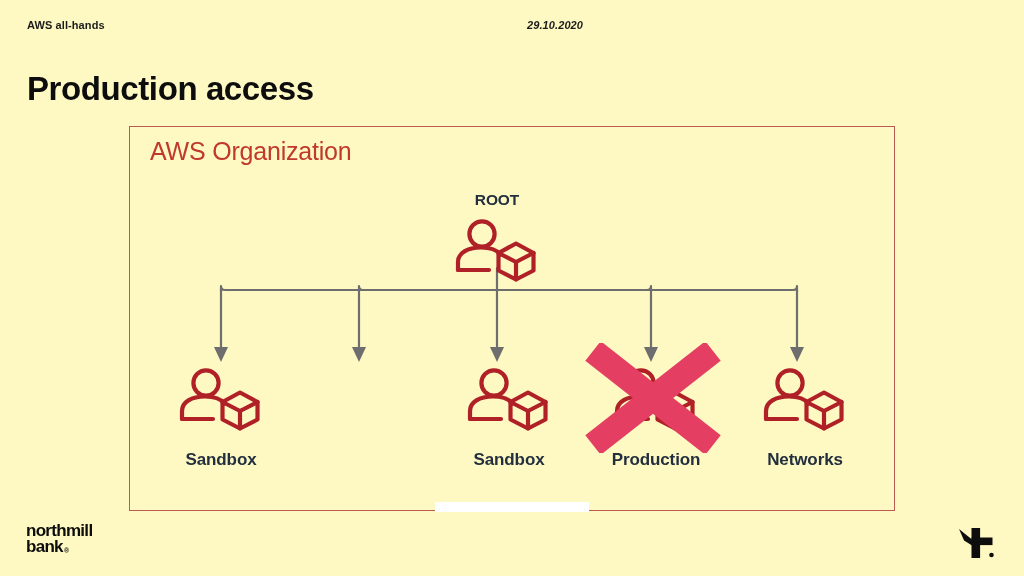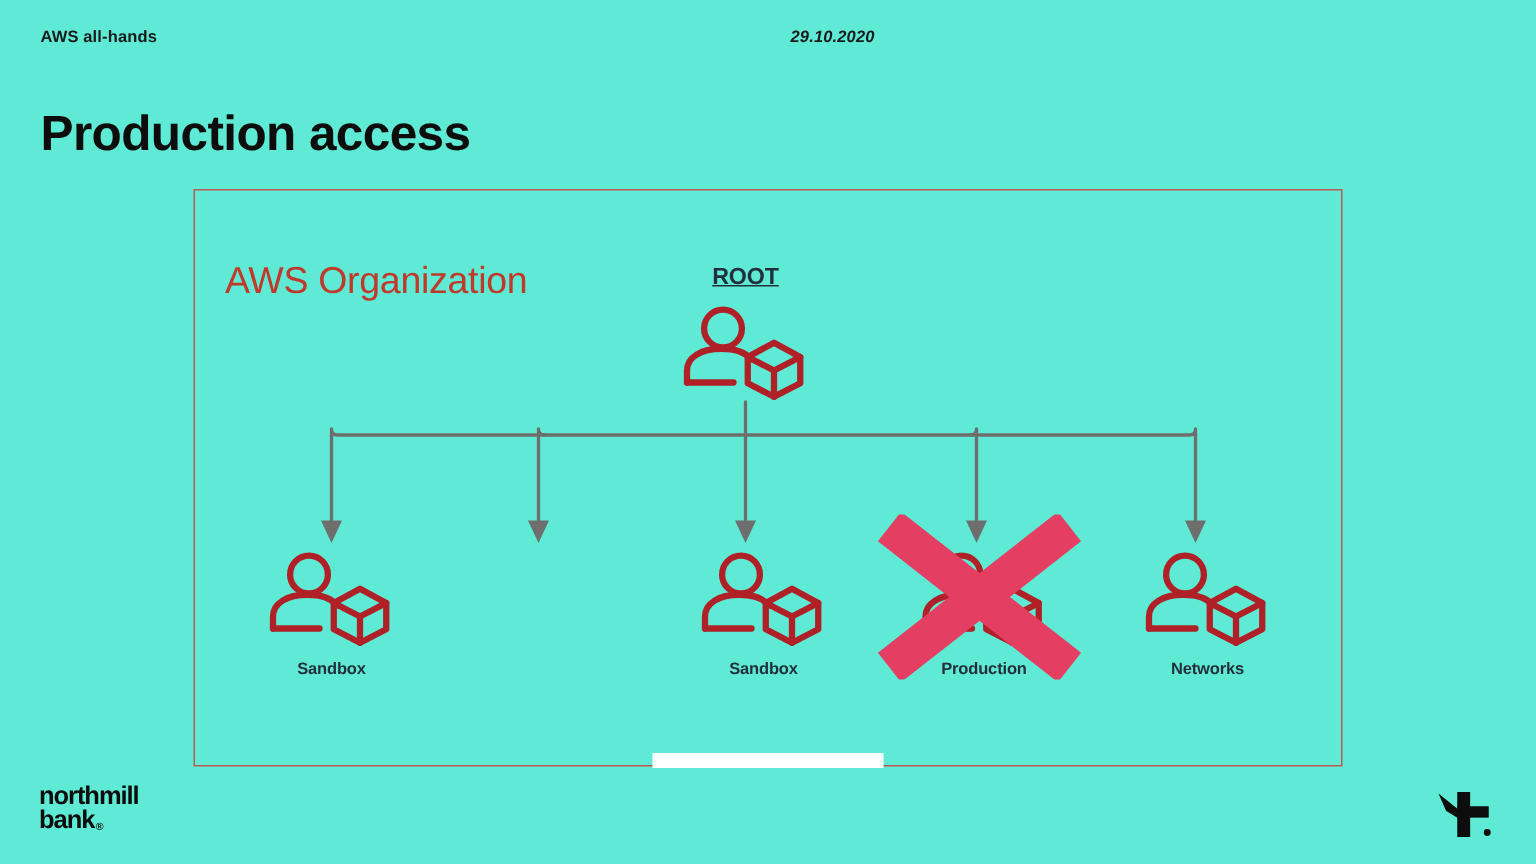--- a/index.html
+++ b/index.html
@@ -6,21 +6,21 @@
   html, body {
     margin: 0; padding: 0;
     width: 1024px; height: 576px;
     background: #ffffff;
     font-family: "Liberation Sans", sans-serif;
     overflow: hidden;
   }
   #slide {
     position: relative;
     width: 1024px; height: 576px;
-    background: #5eead4;
+    background: #fef9c3;
   }
 
   
   .hdr-left {
     position: absolute; left: 27px; top: 19px;
     font-size: 11px; font-weight: 600; color: #1a1a1a;
     letter-spacing: .1px; white-space: nowrap;
   }
   .hdr-date {
     position: absolute; left: 527px; top: 19px;
@@ -39,48 +39,48 @@
   .org-box {
     position: absolute;
     left: 129px; top: 126px;
     width: 766px; height: 385px;
     border: 1.6px solid #bb5a50;
     background: transparent;
   }
   .org-title {
     position: absolute; left: 20px; top: 10px;
     font-size: 25px; color: #c0392b; font-weight: 400;
-    letter-spacing: -.2px; white-space: nowrap; margin-top: 36px;
+    letter-spacing: -.2px; white-space: nowrap;
   }
   
   .border-gap {
     position: absolute;
     left: 435px; top: 502px;
     width: 154px; height: 10px;
     background: #ffffff;
   }
 
   
   .node {
     position: absolute;
     width: 140px;
     text-align: center;
   }
   .node .icon-wrap {
     width: 140px; height: 78px;
     display: flex; align-items: center; justify-content: center;
   }
   .node .node-label {
-    margin-top: 2px;
-    font-size: 11px; font-weight: 700;
+    margin-top: 12px;
+    font-size: 17px; font-weight: 700;
     color: #232f3e; letter-spacing: -.1px;
     white-space: nowrap;
   }
   .node.root .node-label {
-    font-size: 15.5px; margin: 0 0 2px 0; text-decoration: underline;
+    font-size: 15.5px; margin: 15px 0 2px 0;
   }
   .node.root { width: 140px; }
 
   
   .wires { position: absolute; left: 0; top: 0; width: 1024px; height: 576px; pointer-events: none; }
 
   
   .big-x { position: absolute; left: 583px; top: 343px; width: 140px; height: 110px; }
 
   

